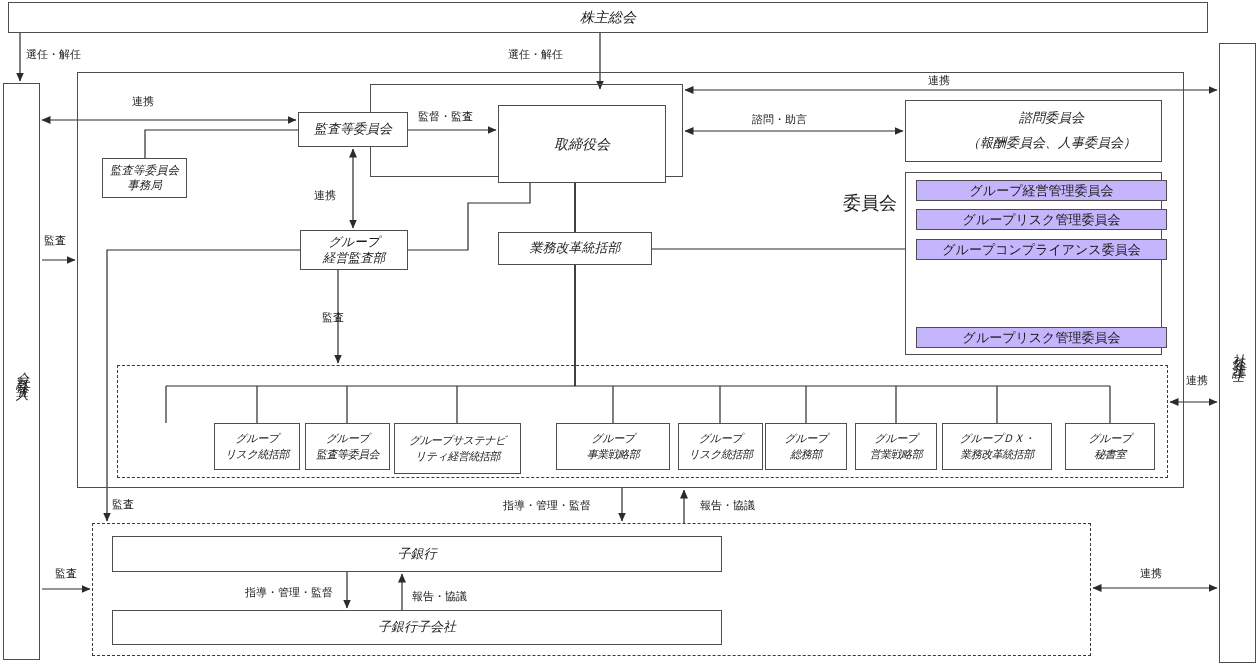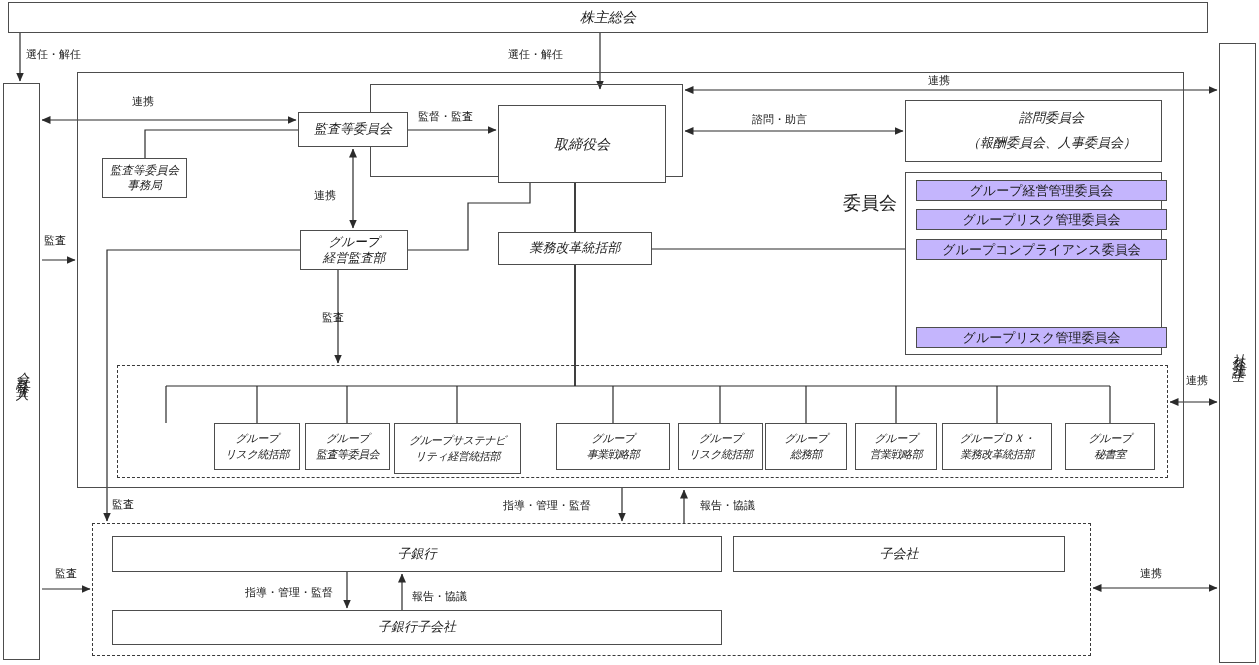--- a/index.html
+++ b/index.html
@@ -181,23 +181,20 @@
   <div class="box dept" style="left:1065px;top:423px;width:90px;height:47px">
     <div class="two">
         <div>グループ</div>
         <div>秘書室</div>
       </div>
   </div>
 
   <div class="box" style="left:112px;top:536px;width:610px;height:36px">
     <span>子銀行</span>
   </div>
-  <div class="box" style="left:733px;top:536px;width:332px;height:36px">
-    <span>子会社</span>
-  </div>
   <div class="box" style="left:112px;top:610px;width:610px;height:35px">
     <span>子銀行子会社</span>
   </div>
 
   <div class="lbl" style="left:26px;top:48px">選任・解任</div>
   <div class="lbl" style="left:508px;top:48px">選任・解任</div>
   <div class="lbl" style="left:132px;top:95px">連携</div>
   <div class="lbl" style="left:418px;top:110px">監督・監査</div>
   <div class="lbl" style="left:752px;top:113px">諮問・助言</div>
   <div class="lbl" style="left:928px;top:74px">連携</div>

